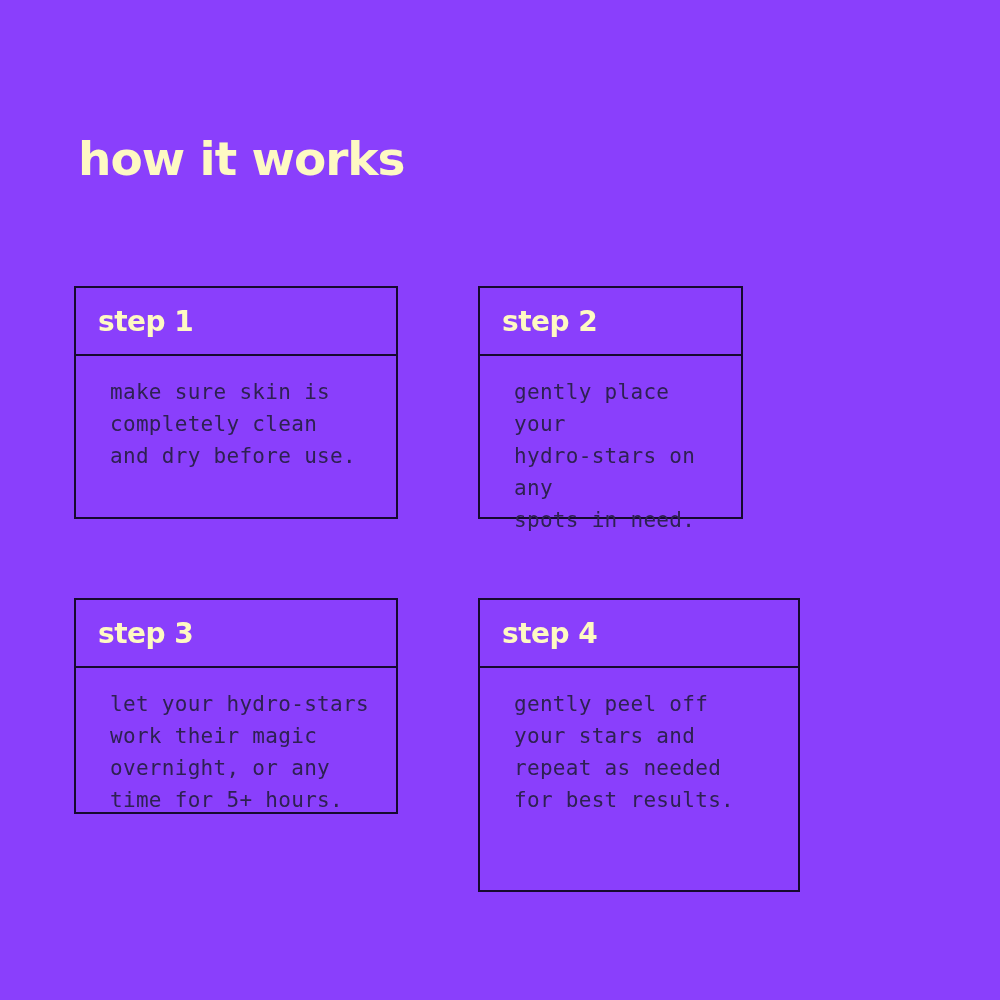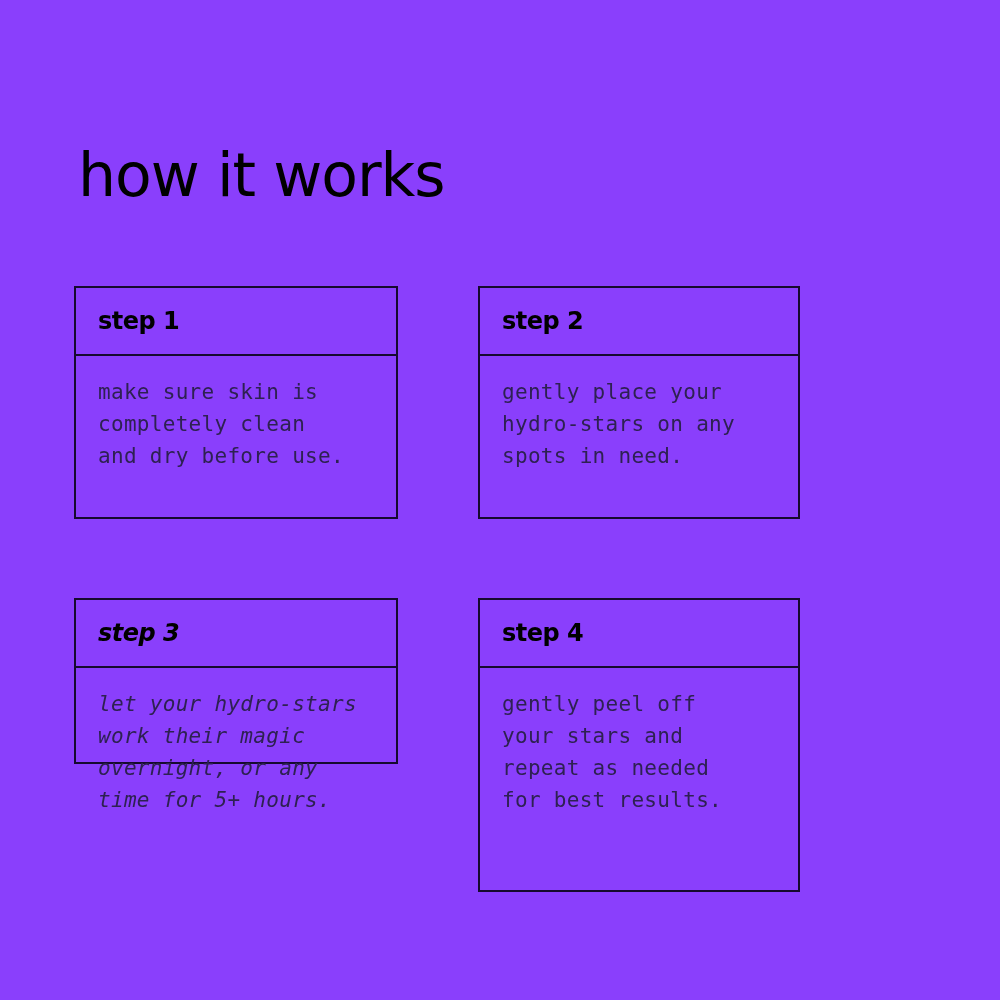--- a/index.html
+++ b/index.html
@@ -11,53 +11,53 @@
     width: 1000px;
     height: 1000px;
     background: #8a3ffc;
     overflow: hidden;
     font-family: "DejaVu Sans", "Liberation Sans", sans-serif;
   }
   .page-title {
     position: absolute;
     left: 78px;
     top: 102px;
-    font-size: 60px;
-    font-weight: normal;
+    font-size: 47px;
+    font-weight: bold;
     letter-spacing: -1px;
-    color: #000000;
+    color: #fef9c3;
     line-height: 1.1;
   }
   .card {
     position: absolute;
     border: 2px solid #160a2e;
     box-sizing: border-box;
     background: transparent;
   }
   .card-1 { left: 74px;  top: 286px; width: 324px; height: 233px; }
-  .card-2 { left: 478px; top: 286px; width: 322px; height: 233px; }
-  .card-3 { left: 74px;  top: 598px; width: 324px; height: 166px; font-style: italic; }
+  .card-2 { left: 478px; top: 286px; width: 265px; height: 233px; }
+  .card-3 { left: 74px;  top: 598px; width: 324px; height: 216px; }
   .card-4 { left: 478px; top: 598px; width: 322px; height: 294px; }
   .card-header {
     box-sizing: border-box;
     height: 68px;
     border-bottom: 2px solid #160a2e;
     display: flex;
     align-items: center;
     padding: 0 22px;
   }
   .card-header .step-label {
-    font-size: 24px;
+    font-size: 28px;
     font-weight: bold;
     letter-spacing: -0.5px;
-    color: #000000;
+    color: #fef9c3;
   }
   .card-body {
     box-sizing: border-box;
-    padding: 20px 22px 0 22px;
+    padding: 20px 22px 0 34px;
   }
   .step-description {
     font-family: "DejaVu Sans Mono", "Liberation Mono", monospace;
     font-size: 21px;
     line-height: 32px;
     color: #2e2152;
     white-space: pre-line;
     letter-spacing: 0.3px;
   }
 </style>

